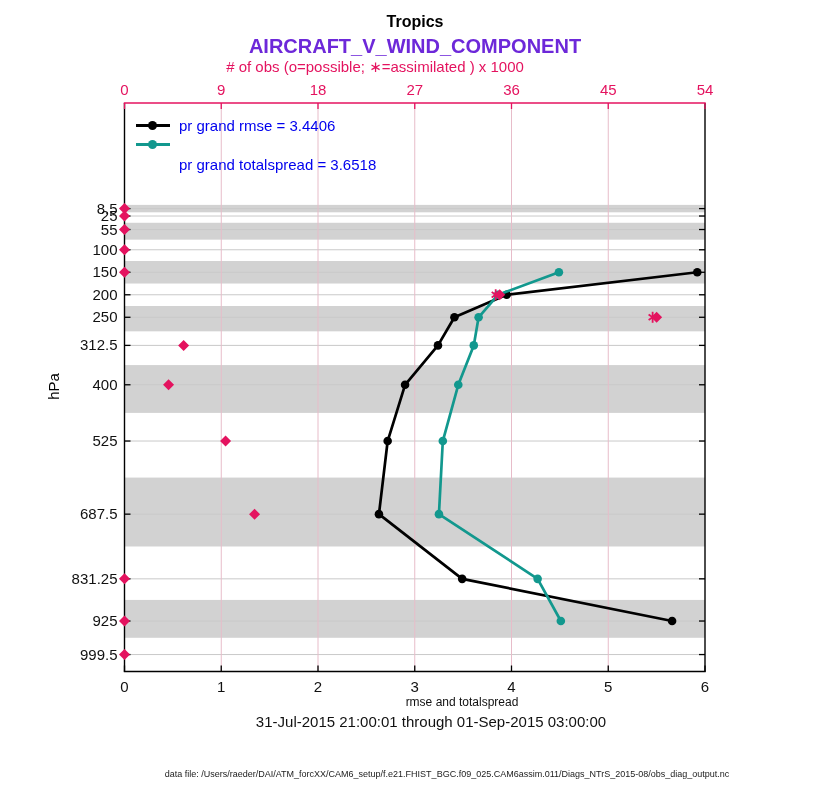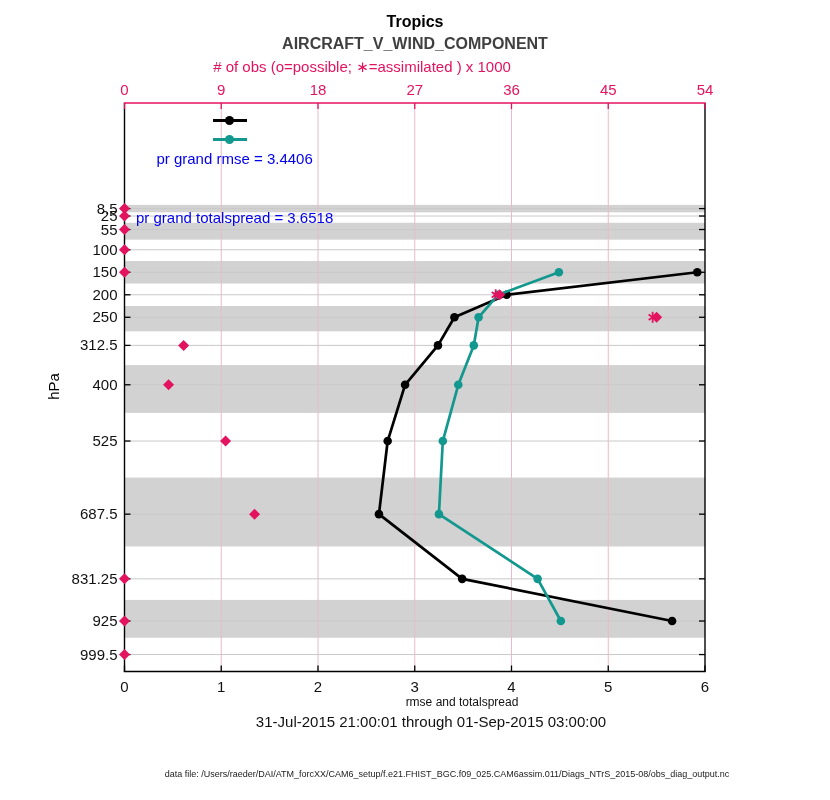--- a/index.html
+++ b/index.html
@@ -1,24 +1,24 @@
 <!DOCTYPE html>
 <html><head>
 <meta charset="utf-8">
 <style>
   html,body{margin:0;padding:0;background:#ffffff;width:830px;height:800px;overflow:hidden;
     font-family:"Liberation Sans","DejaVu Sans",sans-serif;}
   .fig{position:relative;width:830px;height:800px;background:#fff;}
   svg{position:absolute;left:0;top:0;}
   .txt{position:absolute;white-space:nowrap;}
   .title1{left:0;top:13px;width:830px;text-align:center;font-size:16px;font-weight:bold;color:#000;}
-  .title2{left:0;top:35px;width:830px;text-align:center;font-size:16px;font-weight:bold;color:#404040;}
-  .obslabel{left:0;top:58px;width:724px;text-align:center;font-size:15px;}
+  .title2{left:0;top:35px;width:830px;text-align:center;font-size:20px;font-weight:bold;color:#6d28d9;}
+  .obslabel{left:13px;top:58px;width:724px;text-align:center;font-size:15px;}
   .legend{position:absolute;left:136px;top:116px;}
-  .lrow{display:flex;align-items:center;height:19px;flex-direction:column;}
+  .lrow{display:flex;align-items:center;height:19px;}
   .lsample{position:relative;width:34px;height:9px;margin-right:9px;flex:0 0 34px;}
   .lline{position:absolute;left:0;top:3px;width:34px;height:3px;}
   .ldot{position:absolute;left:12px;top:0;width:9px;height:9px;border-radius:50%;}
   .ltext{font-size:15px;}
   .ylabel{left:40px;top:378px;font-size:15px;color:#000;transform:rotate(-90deg);transform-origin:center;}
   .xlabel{left:0;top:695px;width:830px;text-align:center;font-size:12px;color:#111;padding-left:47px;}
   .daterange{left:16px;top:713px;width:830px;text-align:center;font-size:15px;color:#111;}
   .datafile{left:0;top:769px;width:830px;text-align:center;font-size:9px;color:#222;padding-left:32px;}
 </style>
 </head>

